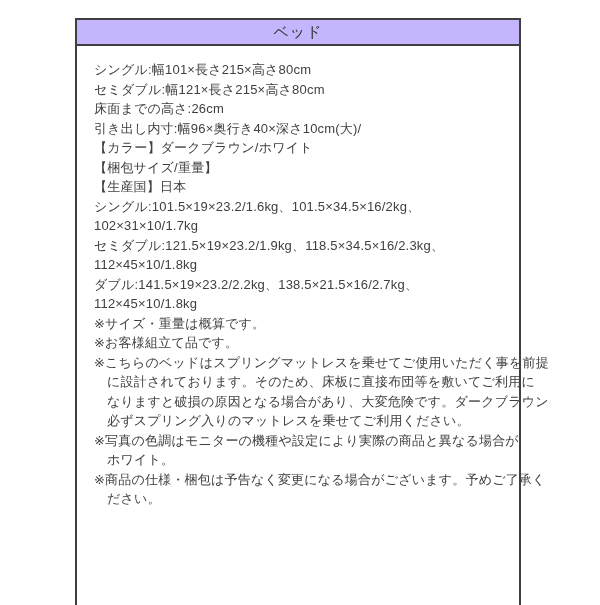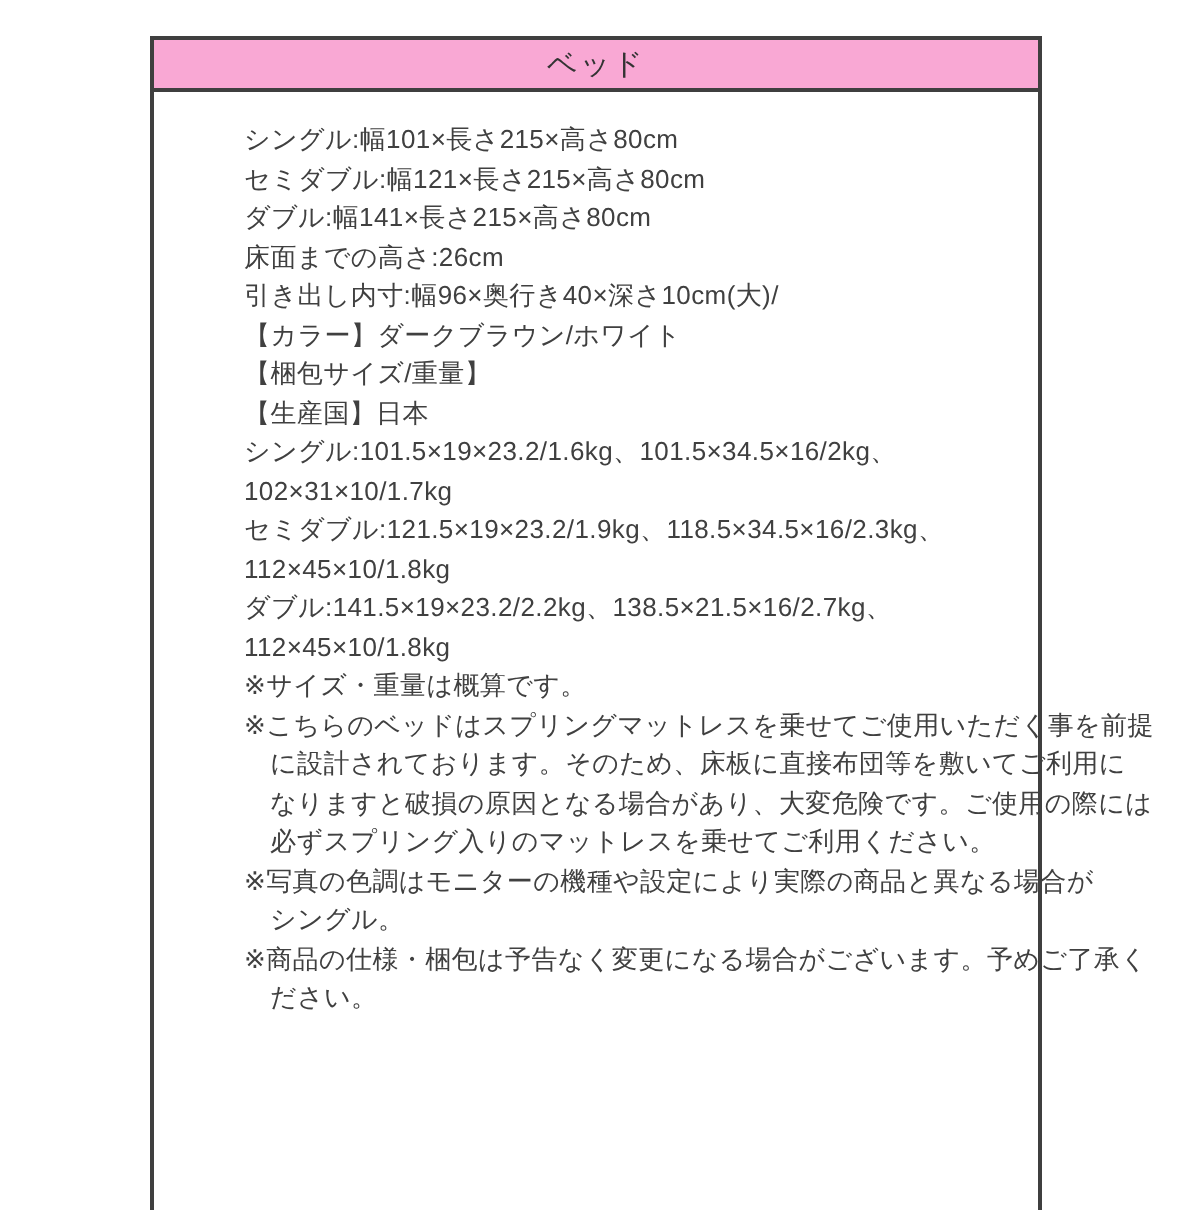--- a/index.html
+++ b/index.html
@@ -18,69 +18,68 @@
     width: 446px;
     height: 600px; 
     box-sizing: border-box;
     border: 2px solid #3f3f3f;
     border-bottom: none;
     background: #ffffff;
   }
   .spec-header {
     height: 26px;
     box-sizing: border-box;
-    background: #f9a8d4;
+    background: #c4b5fd;
     border-bottom: 2px solid #3f3f3f;
     display: flex;
     align-items: center;
     justify-content: center;
     font-size: 15px;
     color: #333333;
     letter-spacing: 1px;
   }
   .spec-body {
     padding: 14px 14px 0 17px;
     font-size: 13px;
     line-height: 19.5px;
     color: #404040;
     letter-spacing: 0.2px;
-    margin-left: 28px;
   }
   .spec-line {
     white-space: nowrap;
   }
   .spec-line.cont {
     padding-left: 13px; 
   }
 </style>
 </head>
 <body>
 
 <div class="spec-box">
   <div class="spec-header">
     <span>ベッド</span>
   </div>
   <div class="spec-body">
     <div class="spec-line">シングル:幅101×長さ215×高さ80cm</div>
     <div class="spec-line">セミダブル:幅121×長さ215×高さ80cm</div>
-    <div class="spec-line">ダブル:幅141×長さ215×高さ80cm</div>
     <div class="spec-line">床面までの高さ:26cm</div>
     <div class="spec-line">引き出し内寸:幅96×奥行き40×深さ10cm(大)/</div>
     <div class="spec-line">【カラー】ダークブラウン/ホワイト</div>
     <div class="spec-line">【梱包サイズ/重量】</div>
     <div class="spec-line">【生産国】日本</div>
     <div class="spec-line">シングル:101.5×19×23.2/1.6kg、101.5×34.5×16/2kg、</div>
     <div class="spec-line">102×31×10/1.7kg</div>
     <div class="spec-line">セミダブル:121.5×19×23.2/1.9kg、118.5×34.5×16/2.3kg、</div>
     <div class="spec-line">112×45×10/1.8kg</div>
     <div class="spec-line">ダブル:141.5×19×23.2/2.2kg、138.5×21.5×16/2.7kg、</div>
     <div class="spec-line">112×45×10/1.8kg</div>
     <div class="spec-line">※サイズ・重量は概算です。</div>
+    <div class="spec-line">※お客様組立て品です。</div>
     <div class="spec-line">※こちらのベッドはスプリングマットレスを乗せてご使用いただく事を前提</div>
     <div class="spec-line cont">に設計されております。そのため、床板に直接布団等を敷いてご利用に</div>
-    <div class="spec-line cont">なりますと破損の原因となる場合があり、大変危険です。ご使用の際には</div>
+    <div class="spec-line cont">なりますと破損の原因となる場合があり、大変危険です。ダークブラウン</div>
     <div class="spec-line cont">必ずスプリング入りのマットレスを乗せてご利用ください。</div>
     <div class="spec-line">※写真の色調はモニターの機種や設定により実際の商品と異なる場合が</div>
-    <div class="spec-line cont">シングル。</div>
+    <div class="spec-line cont">ホワイト。</div>
     <div class="spec-line">※商品の仕様・梱包は予告なく変更になる場合がございます。予めご了承く</div>
     <div class="spec-line cont">ださい。</div>
   </div>
 </div>
 
 </body></html>

